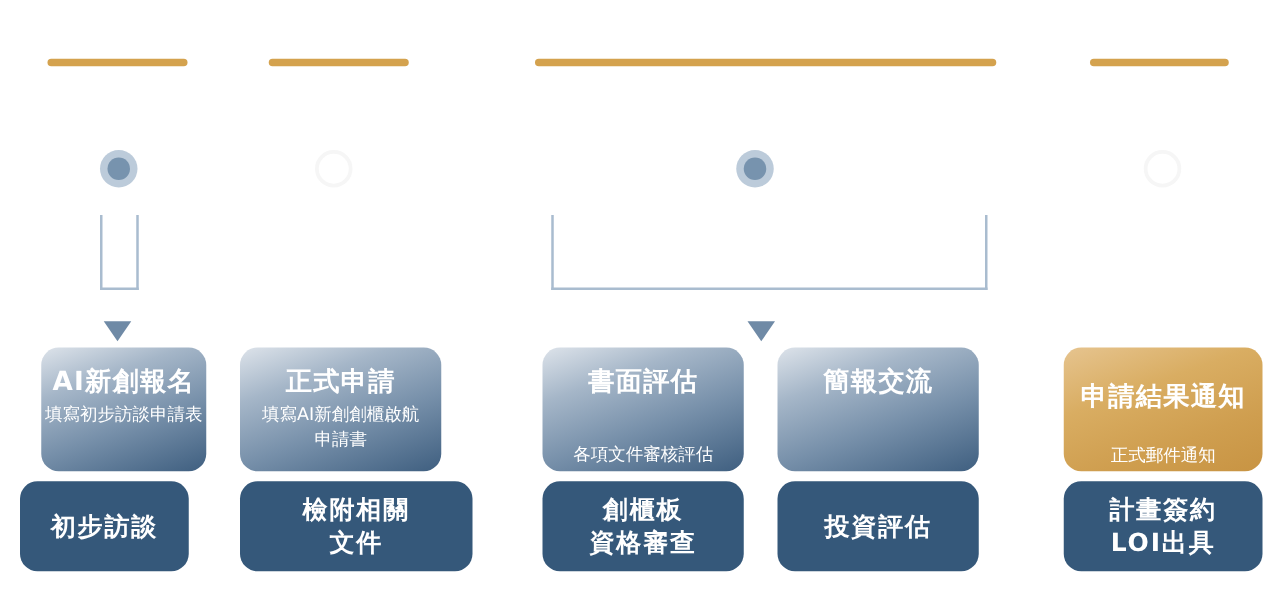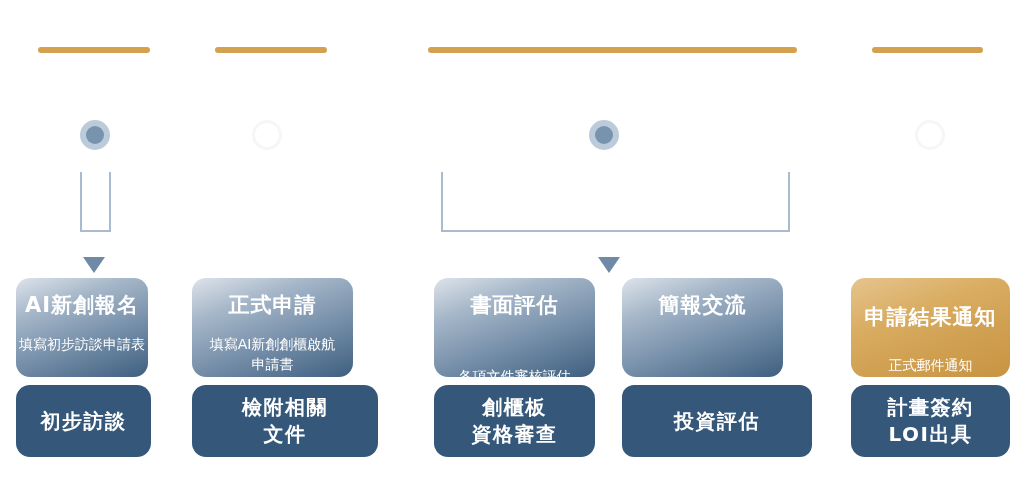--- a/index.html
+++ b/index.html
@@ -12,21 +12,21 @@
   .dot.inactive { border: 3px solid #f6f6f6; background: #ffffff; }
   .bracket { position: absolute; border: 2px solid #a9bccf; border-top: none; box-sizing: border-box; }
   .tri { position: absolute; width: 0; height: 0; border-left: 11px solid transparent; border-right: 11px solid transparent; border-top: 16px solid #6f8aa6; top: 257px; }
   .card { position: absolute; border-radius: 14px; color: #ffffff; text-align: center; box-sizing: border-box;
           display: flex; flex-direction: column; align-items: center; justify-content: flex-start; }
   .card.top { top: 278px; height: 99px; padding-top: 14px;
               background: linear-gradient(160deg, #dde3ea 0%, #a5b6c8 28%, #7790aa 60%, #3f5f80 100%); }
   .card.top.gold { background: linear-gradient(160deg, #e6c48f 0%, #d9ad62 35%, #cf9e4f 70%, #c89443 100%); gap: 24px; }
   .card.bottom { top: 385px; height: 72px; background: #35587a; justify-content: center; }
   .card .title { font-weight: bold; font-size: 21px; line-height: 27px; letter-spacing: 1px; }
-  .card .sub { font-size: 14px; line-height: 20px; margin-top: 15px; white-space: pre-line; }
+  .card .sub { font-size: 14px; line-height: 20px; margin-top: 3px; white-space: pre-line; }
   .card.bottom .title { font-size: 20px; line-height: 27px; white-space: pre-line; letter-spacing: 1.5px; }
 </style>
 </head>
 <body>
 
 <div class="gold-bar" style="left:38px;width:112px;"></div>
 <div class="gold-bar" style="left:215px;width:112px;"></div>
 <div class="gold-bar" style="left:428px;width:369px;"></div>
 <div class="gold-bar" style="left:872px;width:111px;"></div>
 
@@ -34,21 +34,21 @@
 <div class="dot inactive" style="left:252px;"></div>
 <div class="dot active" style="left:589px;"></div>
 <div class="dot inactive" style="left:915px;"></div>
 
 <div class="bracket" style="left:80px;top:172px;width:31px;height:60px;"></div>
 <div class="bracket" style="left:441px;top:172px;width:349px;height:60px;"></div>
 
 <div class="tri" style="left:83px;"></div>
 <div class="tri" style="left:598px;"></div>
 
-<div class="card top" style="left:16px;width:132px;">
+<div class="card top" style="left:33px;width:132px;">
   <div class="title">AI新創報名</div>
   <div class="sub">填寫初步訪談申請表</div>
 </div>
 <div class="card bottom" style="left:16px;width:135px;">
   <div class="title">初步訪談</div>
 </div>
 
 <div class="card top" style="left:192px;width:161px;">
   <div class="title">正式申請</div>
   <div class="sub">填寫AI新創創櫃啟航
@@ -64,21 +64,21 @@
   <div class="sub">各項文件審核評估</div>
 </div>
 <div class="card bottom" style="left:434px;width:161px;justify-content:center;">
   <div class="title">創櫃板
 資格審查</div>
 </div>
 
 <div class="card top" style="left:622px;width:161px;">
   <div class="title">簡報交流</div>
 </div>
-<div class="card bottom" style="left:622px;width:190px;border-radius:12px;">
+<div class="card bottom" style="left:622px;width:161px;">
   <div class="title">投資評估</div>
 </div>
 
 <div class="card top gold" style="left:851px;width:159px;padding-top:26px;">
   <div class="title">申請結果通知</div>
   <div class="sub" style="margin-top:0;">正式郵件通知</div>
 </div>
 <div class="card bottom" style="left:851px;width:159px;">
   <div class="title">計畫簽約
 LOI出具</div>

